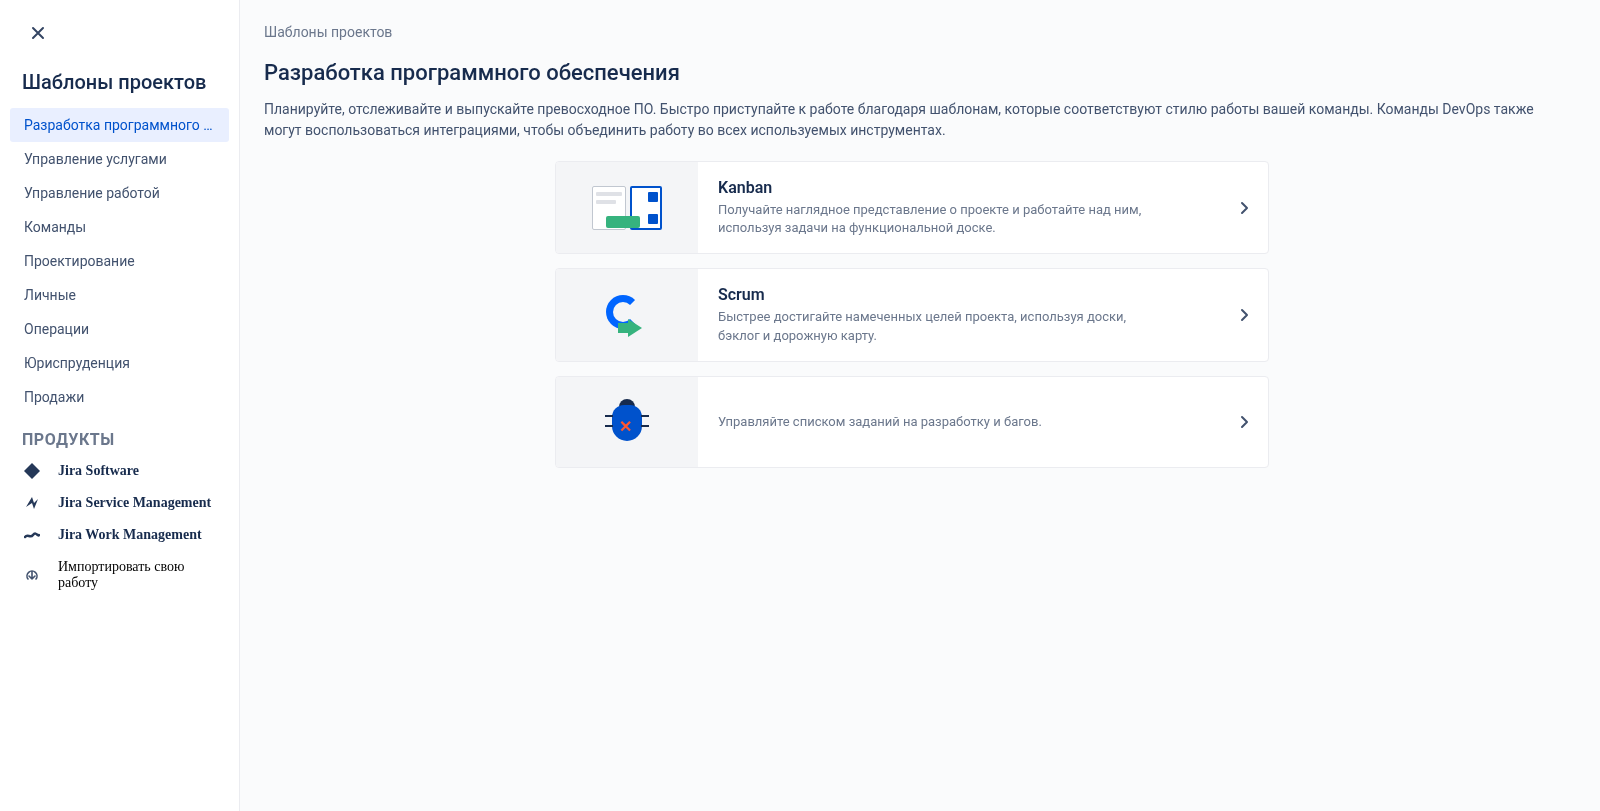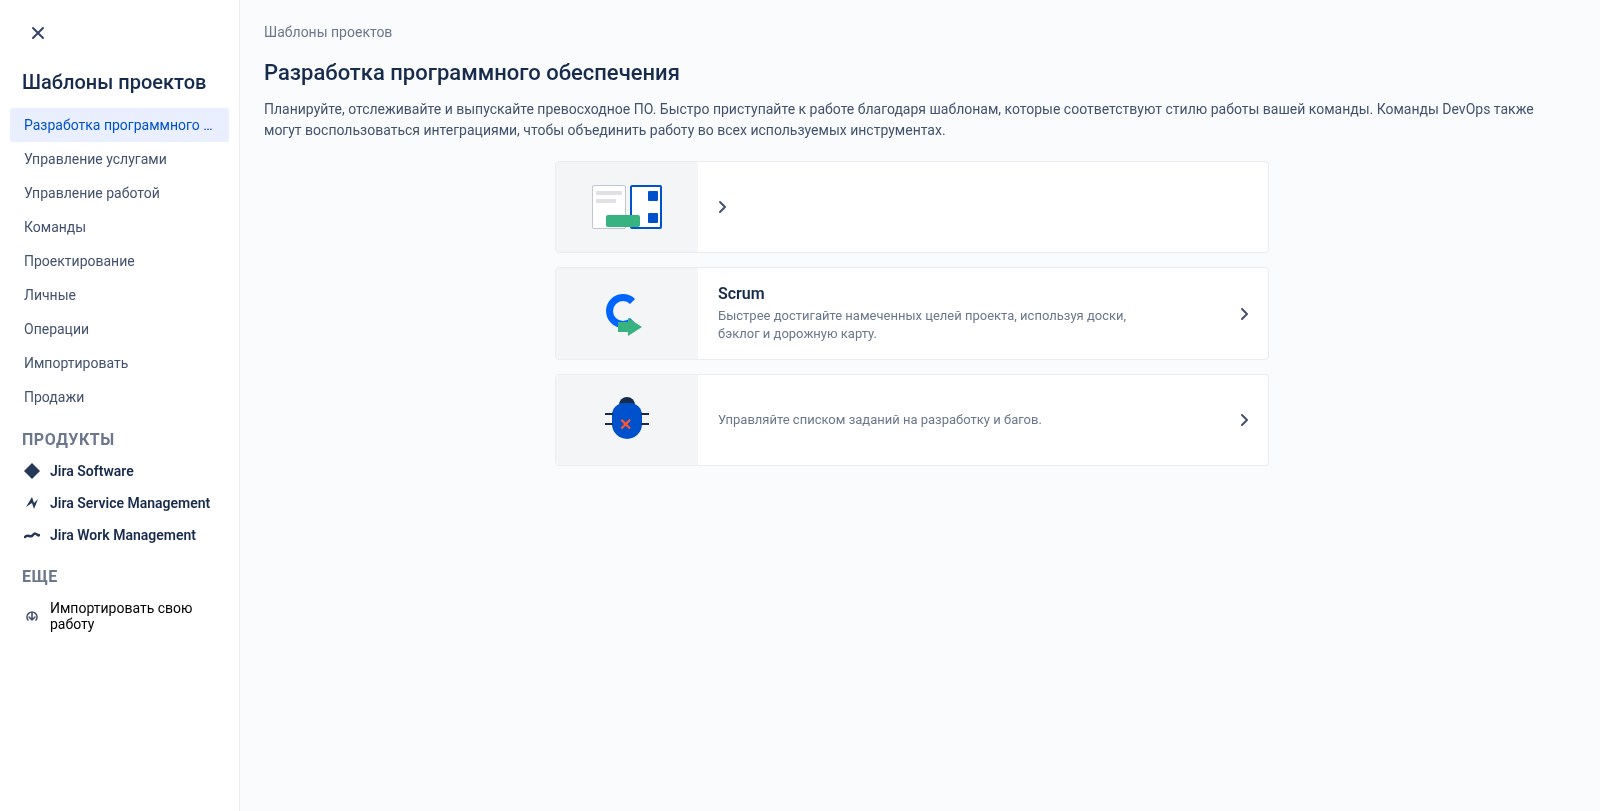--- a/index.html
+++ b/index.html
@@ -5,21 +5,21 @@
   * { box-sizing: border-box; margin: 0; padding: 0; }
   body { font-family: -apple-system, BlinkMacSystemFont, "Segoe UI", Roboto, Helvetica, Arial, sans-serif; background: #fafbfc; color: #172b4d; width: 1600px; height: 811px; overflow: hidden; }
   .app { display: flex; height: 100%; }
   .sidebar { width: 240px; background: #fff; border-right: 1px solid #ebecf0; padding: 18px 6px 12px 6px; display: flex; flex-direction: column; }
   .close-btn { width: 32px; height: 32px; border: none; background: transparent; font-size: 20px; color: #344563; cursor: pointer; margin-left: 16px; margin-bottom: 20px; display:flex; align-items:center; justify-content:center;}
   .sidebar-title { font-size: 20px; font-weight: 500; color: #172b4d; padding: 0 16px 14px 16px; }
   .nav { list-style: none; }
   .nav-item { padding: 9px 14px; font-size: 14px; color: #42526e; border-radius: 3px; cursor: pointer; white-space: nowrap; overflow: hidden; text-overflow: ellipsis; margin: 0 4px; }
   .nav-item.active { background: #e9efff; color: #0052cc; }
   .section-header { font-size: 16px; font-weight: 700; color: #6b778c; padding: 16px 16px 6px 16px; letter-spacing: 0.5px; }
-  .product-item, .more-item { display: flex; align-items: center; gap: 10px; padding: 8px 14px; font-size: 14px; font-weight: 600; color: #172b4d; cursor: pointer; border-radius:3px; margin:0 4px;}
+  .product-item, .more-item { display: flex; align-items: center; gap: 18px; padding: 8px 14px; font-size: 14px; font-weight: 600; color: #172b4d; cursor: pointer; border-radius:3px; margin:0 4px;font-family:Liberation Serif, serif;}
   .prod-icon { width: 16px; height: 16px; display:flex; align-items:center; justify-content:center; color:#253858; }
   .more-item { font-weight: 400; color:#000000; }
 
   .main { flex: 1; padding: 24px 40px 24px 24px; overflow-y:auto; }
   .breadcrumb { font-size: 14px; color: #6b778c; margin-bottom: 20px; }
   .page-title { font-size: 22px; font-weight: 500; color: #172b4d; margin-bottom: 14px; }
   .page-desc { font-size: 14px; color: #42526e; line-height: 1.5; max-width: 1280px; margin-bottom: 20px; }
 
   .cards { max-width: 714px; margin: 0 auto; display: flex; flex-direction: column; gap: 14px; }
   .card { display: flex; align-items: stretch; background: #fff; border-radius: 4px; border: 1px solid #ebecf0; cursor: pointer; overflow:hidden; min-height: 92px;}
@@ -65,21 +65,21 @@
     </button>
     <div class="sidebar-title">Шаблоны проектов</div>
     <ul class="nav" id="nav-cats">
         <li class="nav-item active">Разработка программного обеспечения</li>
         <li class="nav-item">Управление услугами</li>
         <li class="nav-item">Управление работой</li>
         <li class="nav-item">Команды</li>
         <li class="nav-item">Проектирование</li>
         <li class="nav-item">Личные</li>
         <li class="nav-item">Операции</li>
-        <li class="nav-item">Импортировать</li>
+        <li class="nav-item">Юриспруденция</li>
         <li class="nav-item">Продажи</li>
       </ul>
 
     <div class="section-header">ПРОДУКТЫ</div>
     <div id="products-list">
         <div class="product-item">
           <span class="prod-icon">
             <svg width="16" height="16" viewBox="0 0 16 16">
               <path d="M8 0 L16 8 L8 16 L0 8 Z" fill="#253858"></path>
             </svg>
@@ -97,21 +97,20 @@
         <div class="product-item">
           <span class="prod-icon">
             <svg width="16" height="16" viewBox="0 0 16 16">
               <path d="M1 10 C4 6 6 12 9 8 C12 4 14 10 15 8" stroke="#253858" stroke-width="2.5" fill="none" stroke-linecap="round"></path>
             </svg>
           </span>
           <span>Jira Work Management</span>
         </div>
       </div>
 
-    <div class="section-header">ЕЩЕ</div>
     <div id="more-list">
         <div class="more-item">
           <span class="prod-icon">
             <svg width="16" height="16" viewBox="0 0 16 16">
               <path d="M4 12 A5 5 0 1 1 12 12 M8 5 L8 12 M5 9 L8 12 L11 9" stroke="#42526e" stroke-width="1.6" fill="none" stroke-linecap="round" stroke-linejoin="round"></path>
             </svg>
           </span>
           <span>Импортировать свою работу</span>
         </div>
       </div>
@@ -127,20 +126,24 @@
           <div class="card-illus">
             <div class="illus-kanban">
               <div class="panel-l"></div>
               <div class="panel-r"></div>
               <div class="bar1"></div>
               <div class="bar2"></div>
               <div class="tag"></div>
               <div class="sq"></div>
               <div class="sq2"></div>
             </div>
+          </div>
+          <div class="card-body">
+            <div class="card-title">Kanban</div>
+            <div class="card-desc">Получайте наглядное представление о проекте и работайте над ним, используя задачи на функциональной доске.</div>
           </div>
           <div class="card-chevron">
             <svg width="10" height="14" viewBox="0 0 10 14">
               <path d="M3 2 L8 7 L3 12" stroke="#42526e" stroke-width="2" fill="none" stroke-linecap="round" stroke-linejoin="round"></path>
             </svg>
           </div>
         </div>
         <div class="card">
           <div class="card-illus">
             <div class="illus-scrum">

